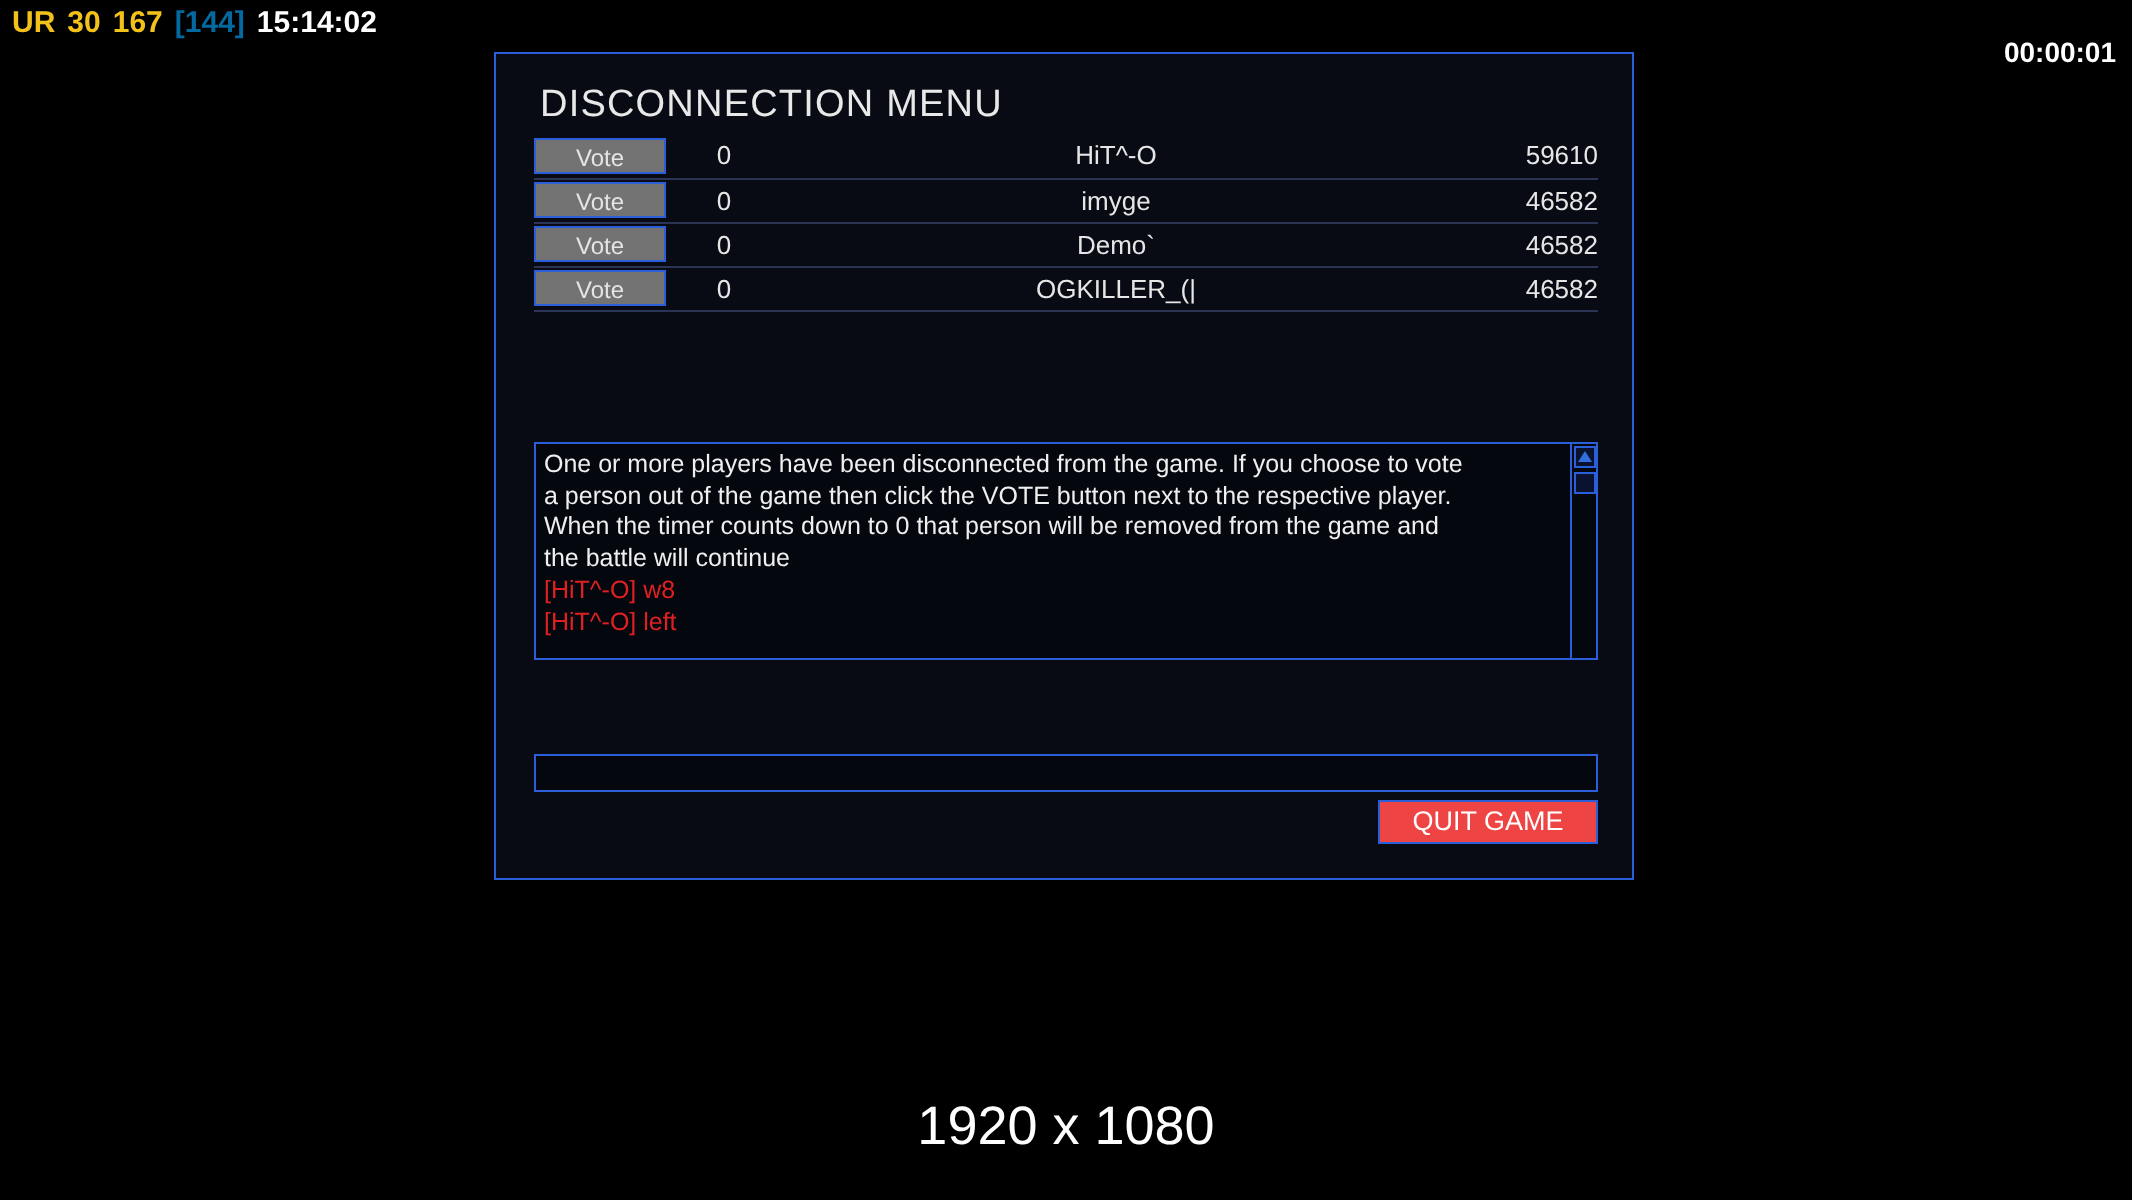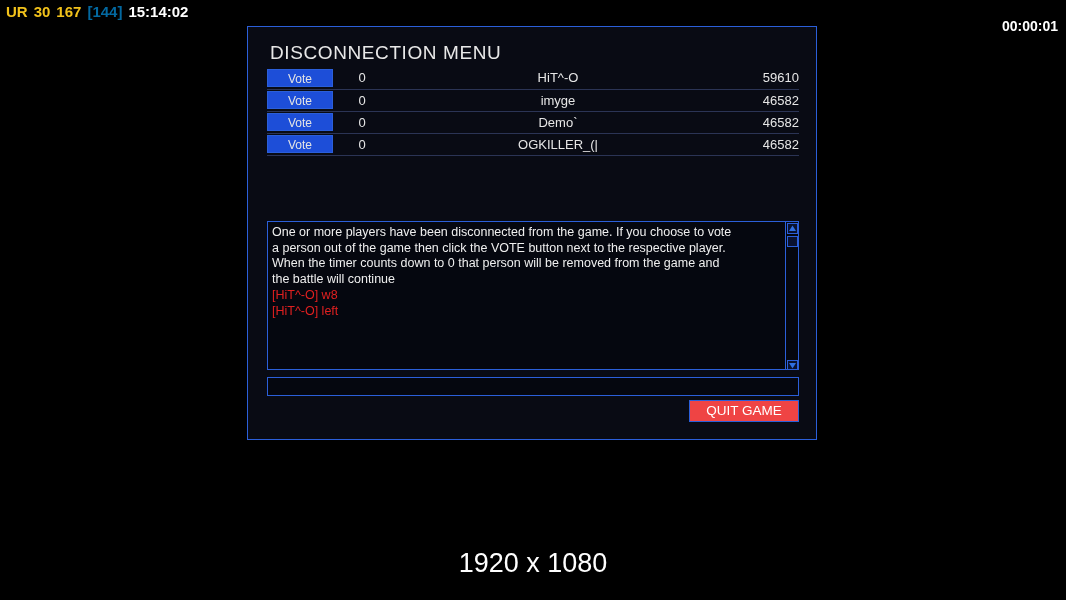--- a/index.html
+++ b/index.html
@@ -89,35 +89,35 @@
   td.col-name  { text-align: center; }
   td.col-ping  { width: 72px; text-align: right; padding-right: 6px; }
 
   .vote-btn {
     display: block;
     width: 66px;
     height: 18px;
     line-height: 18px;
     text-align: center;
     border: 1px solid #2b5fd9;
-    background: #1d4ed8;
+    background: #737373;
     color: #e4e4e4;
     font-size: 12px;
     margin: 1px 0;
     box-sizing: border-box;
     cursor: pointer;
   }
 
   
   #chat-box {
     position: absolute;
     left: 19px;
     top: 194px;
     width: 532px;
-    height: 149px;
+    height: 109px;
     border: 1px solid #2b5fd9;
     background: #05070f;
     box-sizing: border-box;
     overflow: hidden;
   }
   #chat-text {
     position: absolute;
     left: 4px;
     top: 3px;
     width: 506px;

